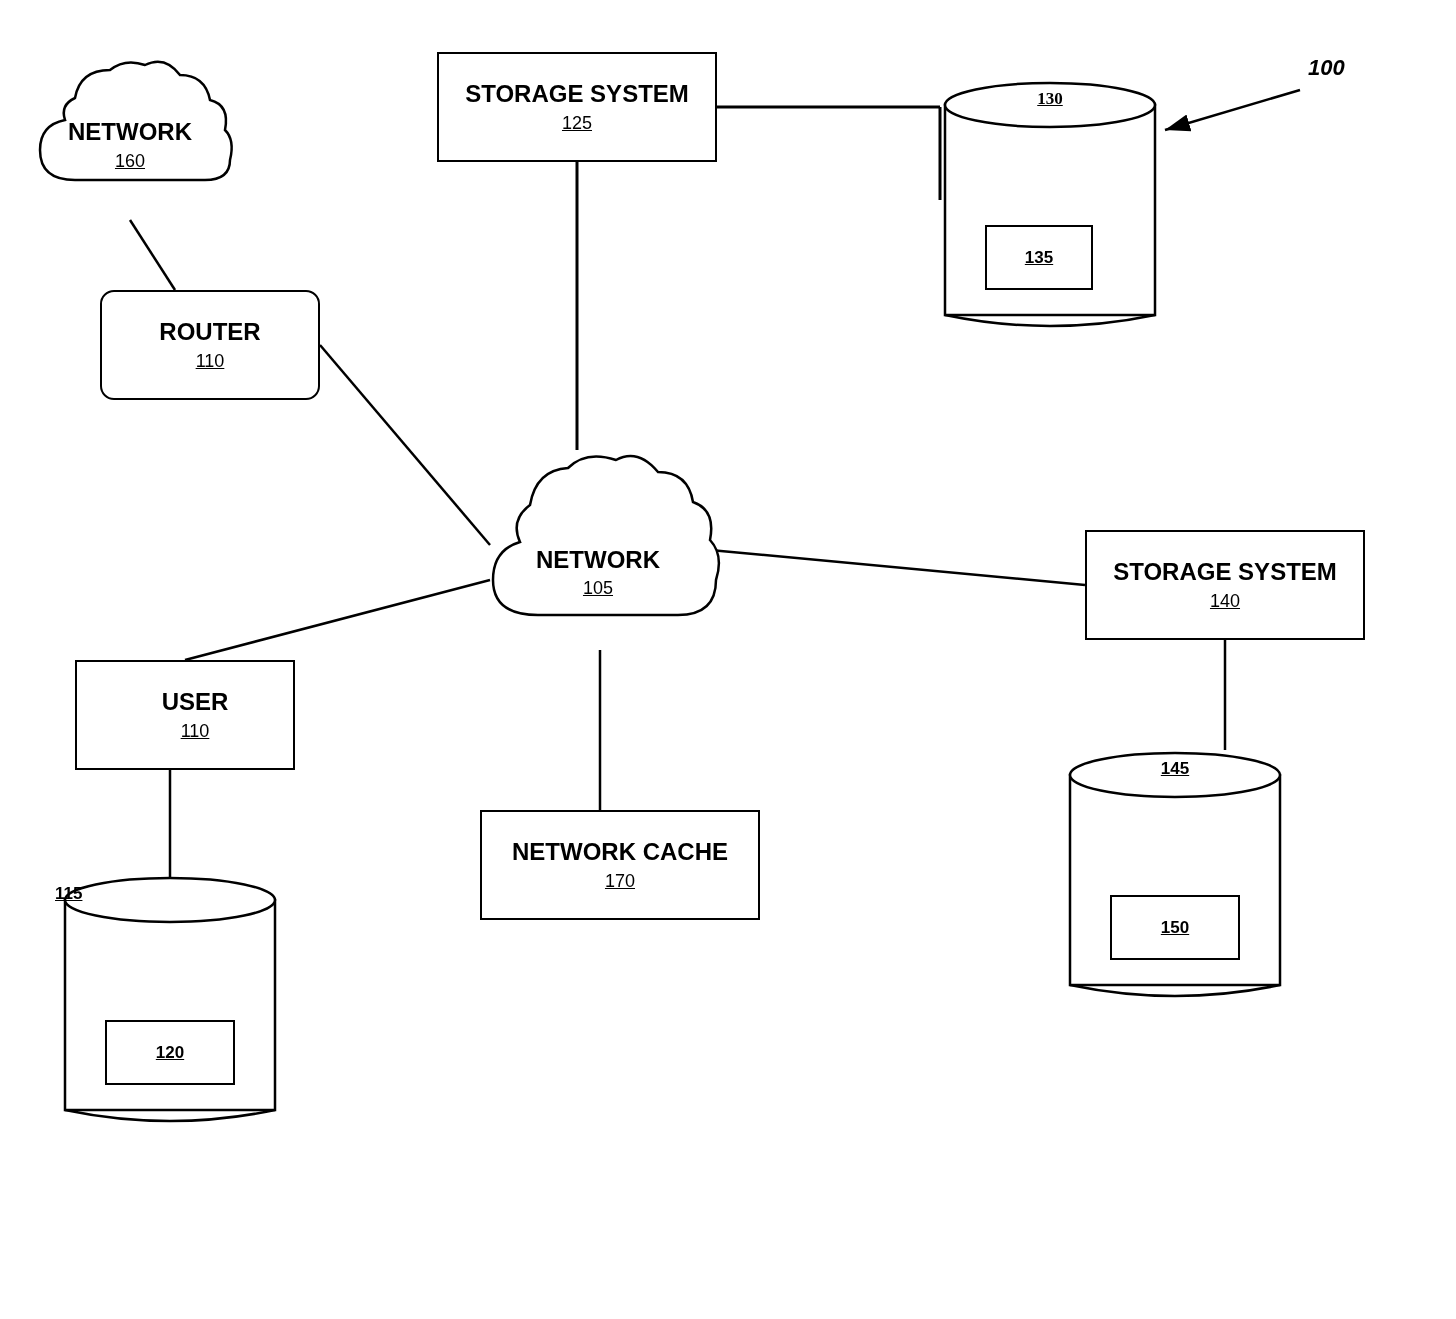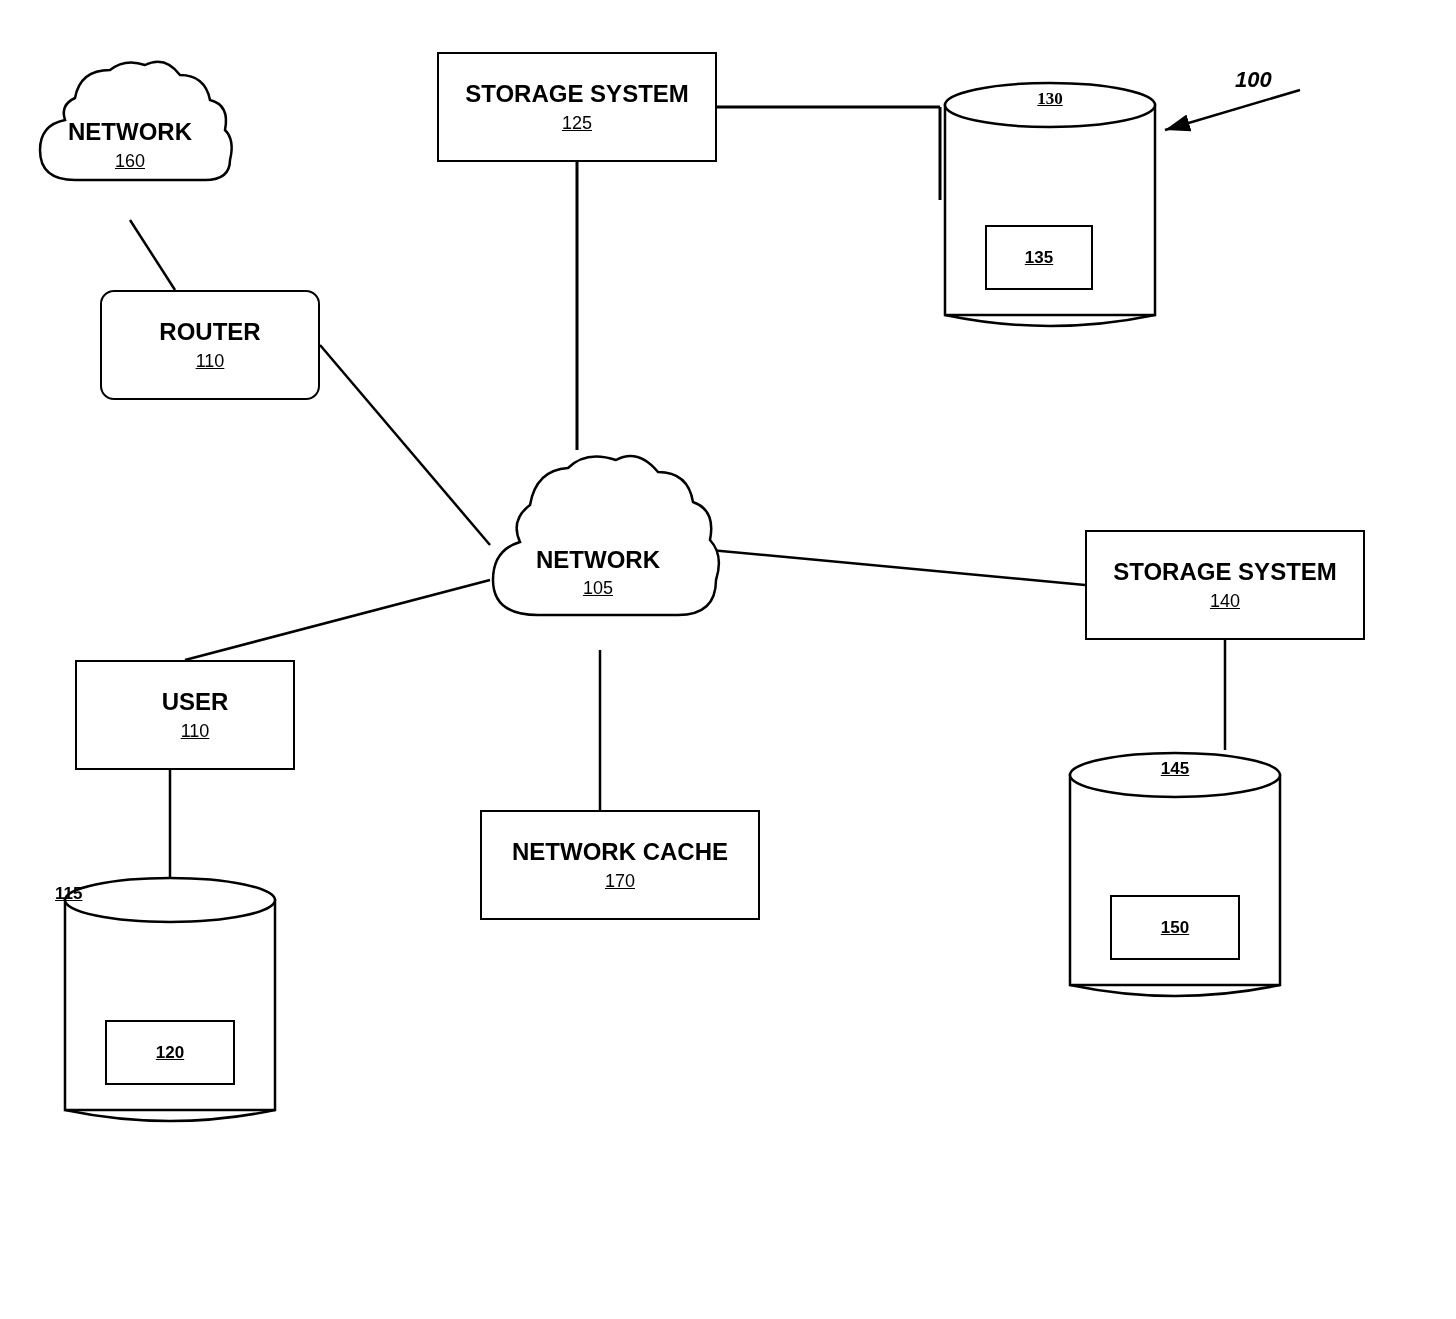--- a/index.html
+++ b/index.html
@@ -126,21 +126,21 @@
     <line x1="600" y1="650" x2="600" y2="810" stroke="#000" stroke-width="2.5"></line>
 
     <line x1="1300" y1="90" x2="1165" y2="130" stroke="#000" stroke-width="2.5" marker-end="url(#arrowhead)"></line>
     <defs>
       <marker id="arrowhead" markerWidth="10" markerHeight="7" refX="10" refY="3.5" orient="auto">
         <polygon points="0 0, 10 3.5, 0 7" fill="#000"></polygon>
       </marker>
     </defs>
   </svg>
 
-  <div class="arrow-label" style="top: 55px; left: 1235px; margin-top: 12px;">100</div>
+  <div class="arrow-label" style="top: 55px; left: 1308px;">100</div>
 
   <div class="box" style="left: 437px; top: 52px; width: 280px; height: 110px;">
     <div class="box-label">STORAGE SYSTEM</div>
     <div class="box-number">125</div>
   </div>
 
   <div class="box" style="left: 1085px; top: 530px; width: 280px; height: 110px;">
     <div class="box-label">STORAGE SYSTEM</div>
     <div class="box-number">140</div>
   </div>

